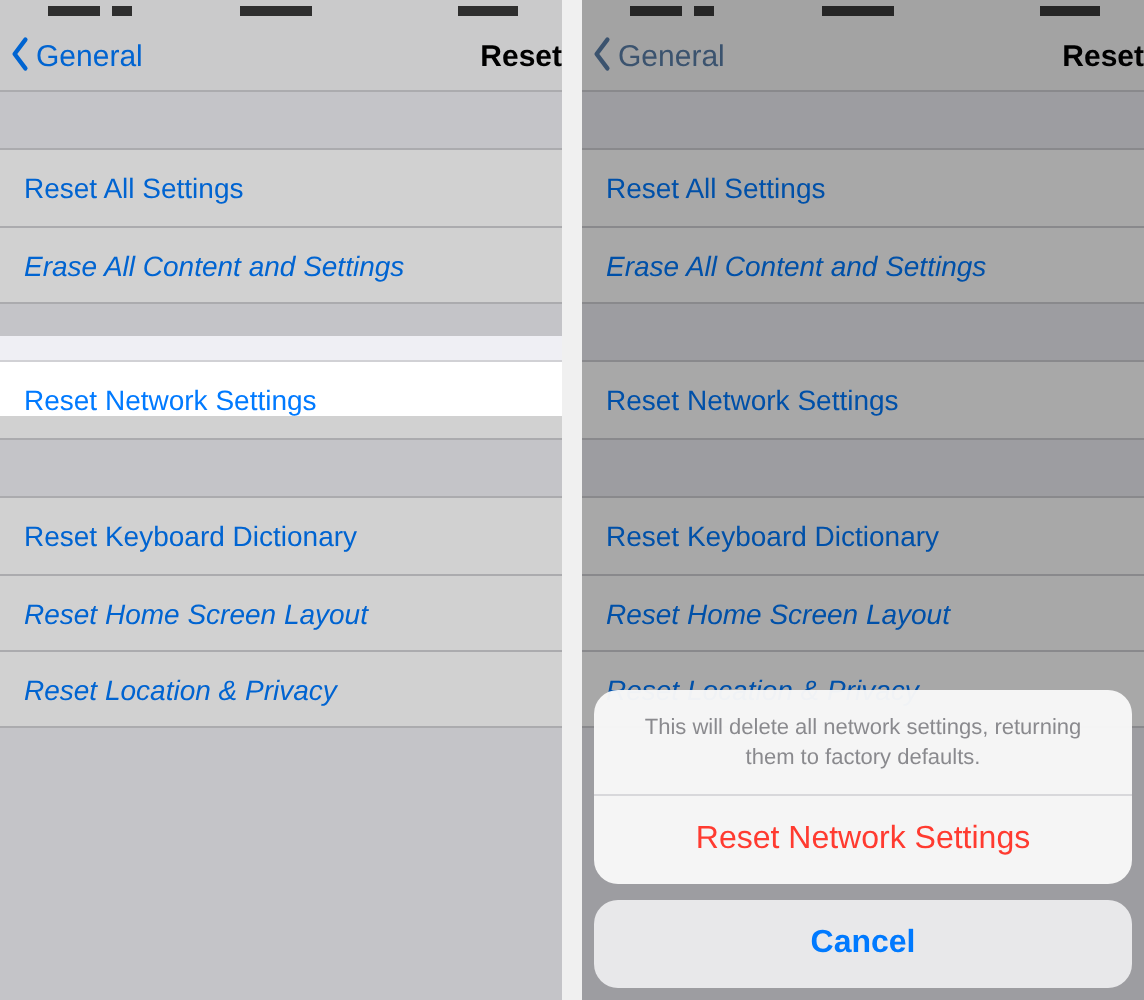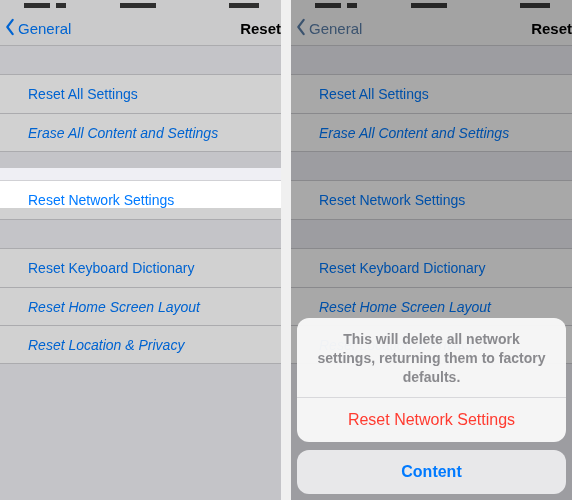--- a/index.html
+++ b/index.html
@@ -47,21 +47,21 @@
     font-weight: 600;
     font-size: 15px;
     color: #000;
     pointer-events: none;
   }
 
   .list { }
   .group { margin-top: 28px; border-top: 1px solid #d1d1d5; border-bottom: 1px solid #d1d1d5; background: #fff; }
   .row {
     min-height: 38px;
-    padding: 10px 28px;
+    padding: 10px 12px;
     font-size: 14px;
     color: #007aff;
     background: #fff;
     display: flex;
     align-items: center;
   }
   .row + .row { border-top: 1px solid #d1d1d5; font-style: italic; }
 
   
   .dim-overlay {
@@ -81,26 +81,25 @@
     position: absolute;
     left: 6px; right: 6px; bottom: 6px;
   }
   .sheet-card {
     background: rgba(248,248,248,0.97);
     border-radius: 12px;
     overflow: hidden;
   }
   .sheet-msg {
     padding: 12px 18px 10px;
-    font-size: 14px;
+    font-size: 11px;
     color: #8a8a8e;
     text-align: center;
     line-height: 1.35;
     border-bottom: 1px solid #d8d8db;
-    font-weight: bold;
   }
   .sheet-btn {
     padding: 13px 0;
     text-align: center;
     font-size: 16px;
   }
   .sheet-btn.destructive { color: #ff3b30; }
   .sheet-cancel {
     margin-top: 8px;
     background: rgba(234,234,236,0.97);
@@ -199,15 +198,15 @@
       <div class="row">Reset Location &amp; Privacy</div>
     </div>
   </div>
 
   <div class="sheet-backdrop"></div>
   <div class="sheet">
     <div class="sheet-card">
       <div class="sheet-msg">This will delete all network settings, returning them to factory defaults.</div>
       <div class="sheet-btn destructive">Reset Network Settings</div>
     </div>
-    <div class="sheet-cancel">Content</div>
+    <div class="sheet-cancel">Cancel</div>
   </div>
 </div>
 
 </body></html>

